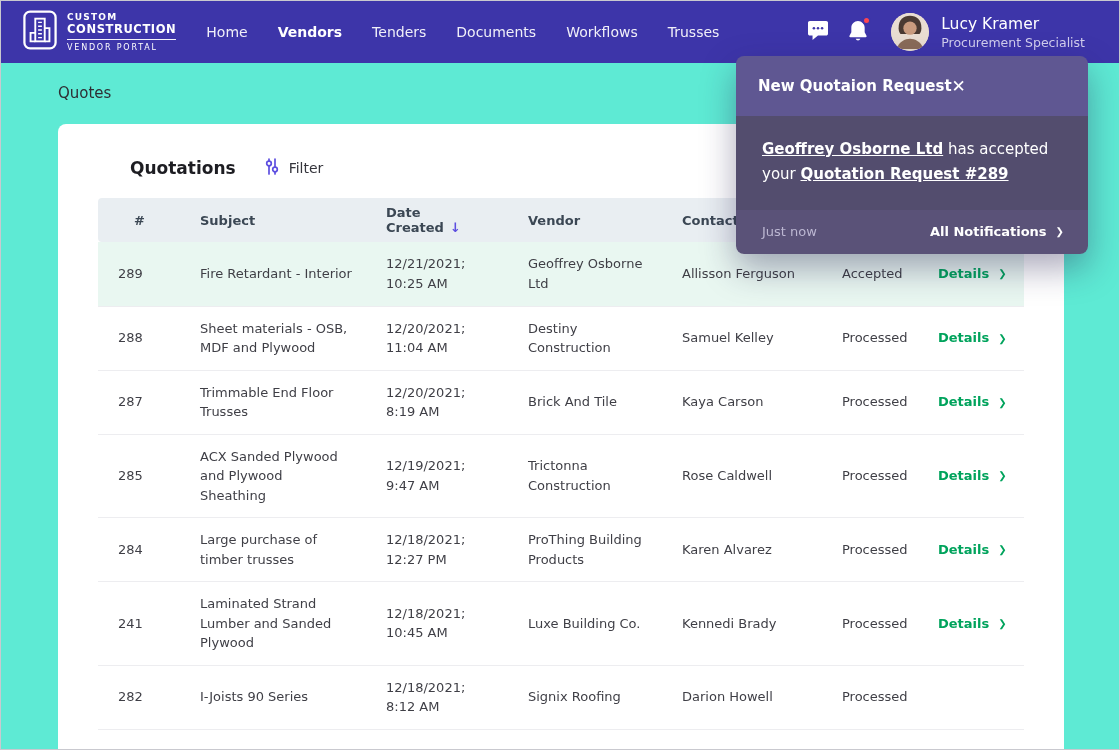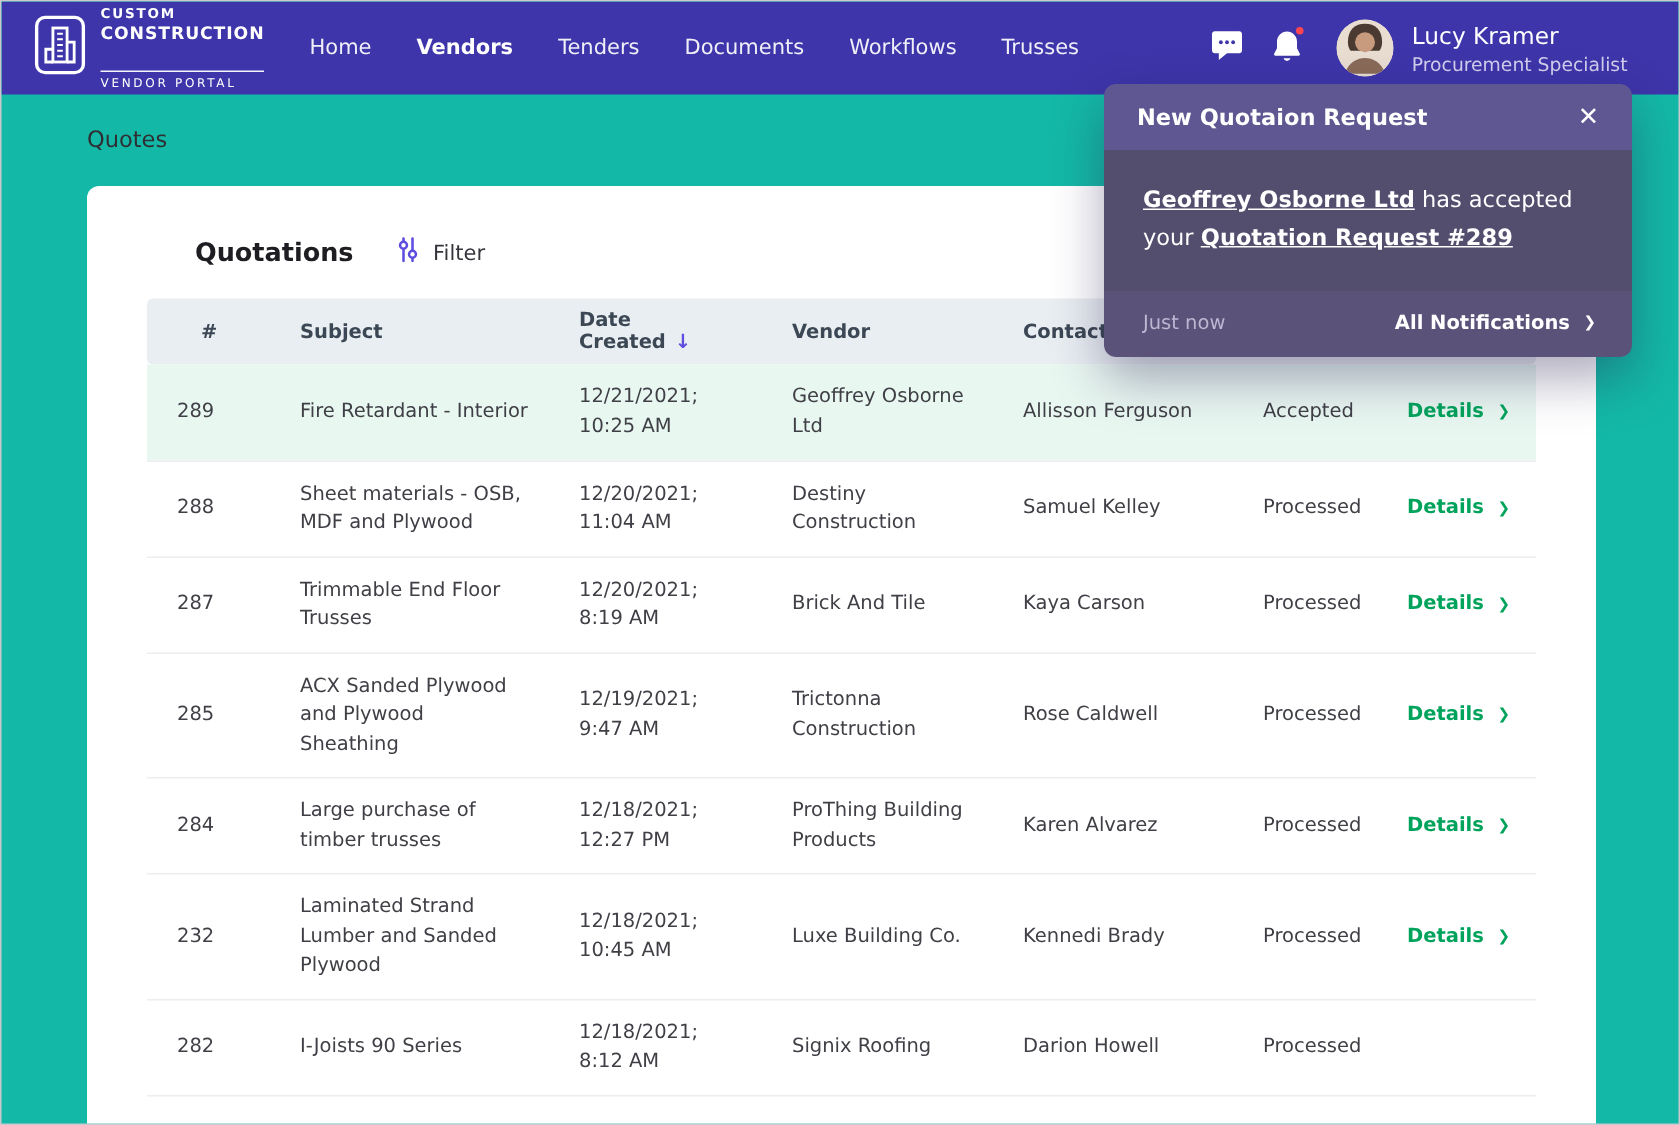--- a/index.html
+++ b/index.html
@@ -2,28 +2,28 @@
 <html><head>
 <meta charset="utf-8">
 <style>
   * { margin:0; padding:0; box-sizing:border-box; }
   html,body { width:1120px; height:750px; }
   body {
     font-family:"DejaVu Sans","Liberation Sans",sans-serif;
     background:#f5f6f8; overflow:hidden; position:relative;
     color:#3a3a40;
   }
-  .screen { width:1120px; height:750px; border:1px solid #c9c9cf; position:relative; overflow:hidden; background:#14b8a6; }
+  .screen { width:1120px; height:750px; border:1px solid #c9c9cf; position:relative; overflow:hidden; background:#5eead4; }
 
   
   .navbar { height:62px; background:#3D35A9; display:flex; align-items:center; padding:0 34px 0 22px; color:#fff; }
   .logo { display:flex; align-items:center; gap:10px; }
   .logo-text { display:flex; flex-direction:column; }
   .logo-l1 { font-size:9px; font-weight:bold; letter-spacing:1.2px; }
-  .logo-l2 { font-size:11.5px; font-weight:bold; letter-spacing:.6px; border-bottom:1.5px solid rgba(255,255,255,.95); padding-bottom:18px; margin-bottom:3px; }
+  .logo-l2 { font-size:11.5px; font-weight:bold; letter-spacing:.6px; border-bottom:1.5px solid rgba(255,255,255,.95); padding-bottom:3px; margin-bottom:3px; }
   .logo-l3 { font-size:8px; letter-spacing:1.8px; }
   .nav-items { display:flex; gap:30px; margin-left:30px; font-size:14px; }
   .nav-item { color:rgba(255,255,255,.92); cursor:pointer; white-space:nowrap; }
   .nav-item.active { font-weight:bold; color:#fff; }
   .nav-right { margin-left:auto; display:flex; align-items:center; gap:19px; }
   .icon-btn { position:relative; display:flex; align-items:center; cursor:pointer; }
   .red-dot { position:absolute; top:-3px; right:-3px; width:9px; height:9px; background:#ff4550; border-radius:50%; border:2px solid #3D35A9; }
   .user { display:flex; align-items:center; gap:12px; margin-left:4px; }
   .avatar { width:38px; height:38px; border-radius:50%; overflow:hidden; background:#e9ddd2; flex:none; cursor:pointer; }
   .user-name { font-size:15.5px; font-weight:normal; line-height:1.3; }
@@ -45,21 +45,21 @@
   thead th:last-child { border-radius:0 4px 4px 0; }
   .sort-arrow { color:#5D4EE0; font-weight:bold; margin-left:6px; font-size:13px; }
   tbody td { font-size:13px; color:#3f3f46; padding:12px 14px 12px 20px; height:64px; border-bottom:1px solid #ededf0; vertical-align:middle; line-height:1.5; }
   tbody td:first-child { }
   tr.highlight td { background:#e9f7f1; }
   .details-link { color:#00A35C; font-weight:bold; font-size:13px; display:inline-flex; align-items:center; gap:9px; cursor:pointer; white-space:nowrap; }
   .details-chevron { font-size:10px; }
 
   
   .toast { position:absolute; top:55px; left:735px; width:352px; border-radius:8px; overflow:hidden; box-shadow:0 14px 34px rgba(35,30,75,.38); z-index:60; color:#fff; }
-  .toast-header { background:#5F5792; height:44px; display:flex; align-items:center; justify-content:space-between; padding:12px 22px; }
+  .toast-header { background:#5F5792; height:60px; display:flex; align-items:center; justify-content:flex-start; padding:12px 22px; }
   .toast-title { font-size:15px; font-weight:bold; }
   .toast-close { font-size:17px; cursor:pointer; color:#fff; line-height:1; }
   .toast-body { background:#534D6E; padding:21px 26px 23px 26px; font-size:15px; line-height:1.65; }
   .toast-link { font-weight:bold; text-decoration:underline; cursor:pointer; }
   .toast-footer { background:#5A5278; height:44px; display:flex; align-items:center; justify-content:space-between; padding:0 24px 0 26px; }
   .toast-time { font-size:13px; color:#bcb7d2; }
   .toast-all { font-size:13px; font-weight:bold; color:#fff; display:inline-flex; align-items:center; gap:9px; cursor:pointer; }
   .toast-all .details-chevron { font-size:10px; }
 </style>
 </head>
@@ -224,21 +224,21 @@
             <td>12/18/2021; 12:27 PM</td>
             <td>ProThing Building Products</td>
             <td>Karen Alvarez</td>
             <td>Processed</td>
             <td><span class="details-link">
                 <span>Details</span>
                 <span class="details-chevron">❯</span>
               </span></td>
           </tr>
           <tr>
-            <td>232</td>
+            <td>241</td>
             <td>Laminated Strand Lumber and Sanded Plywood</td>
             <td>12/18/2021; 10:45 AM</td>
             <td>Luxe Building Co.</td>
             <td>Kennedi Brady</td>
             <td>Processed</td>
             <td><span class="details-link">
                 <span>Details</span>
                 <span class="details-chevron">❯</span>
               </span></td>
           </tr>

